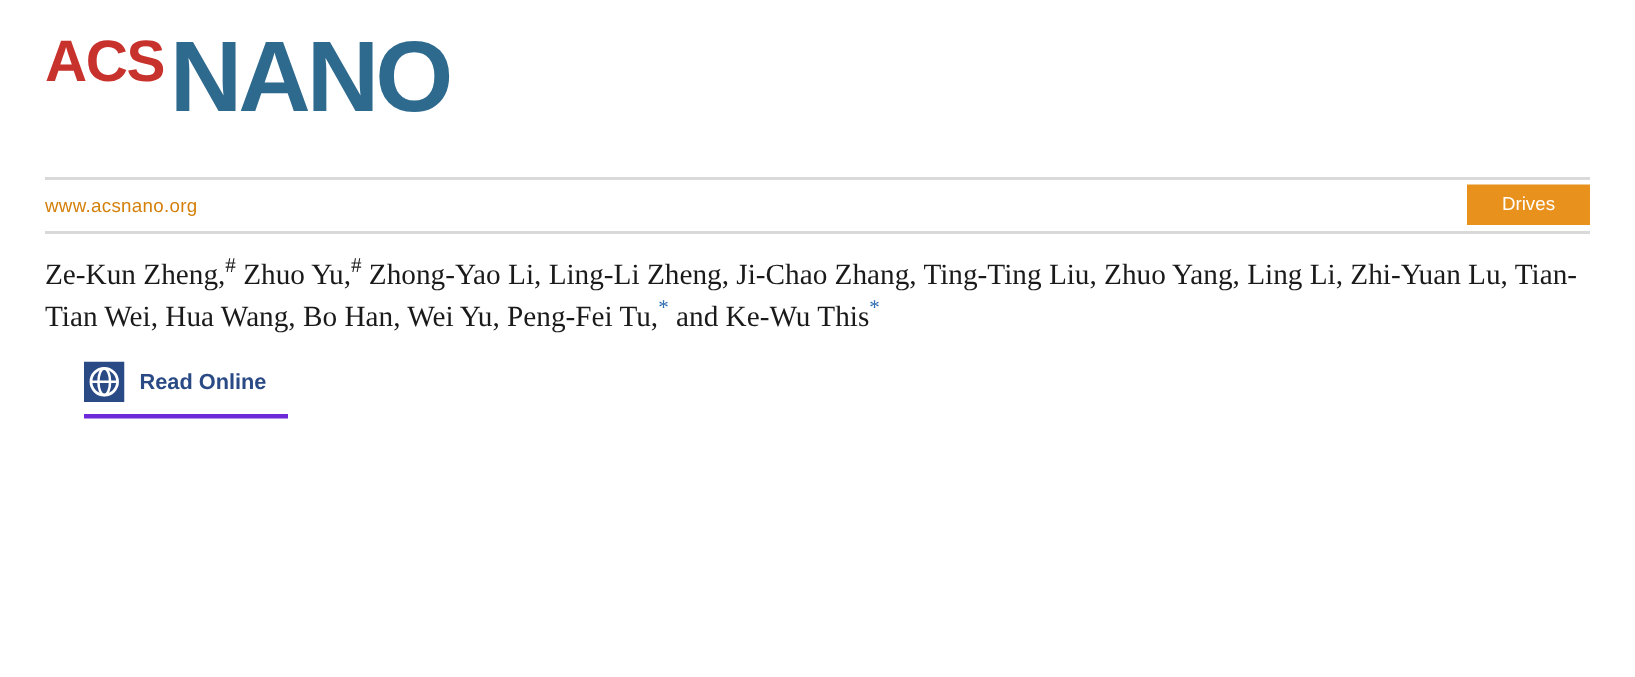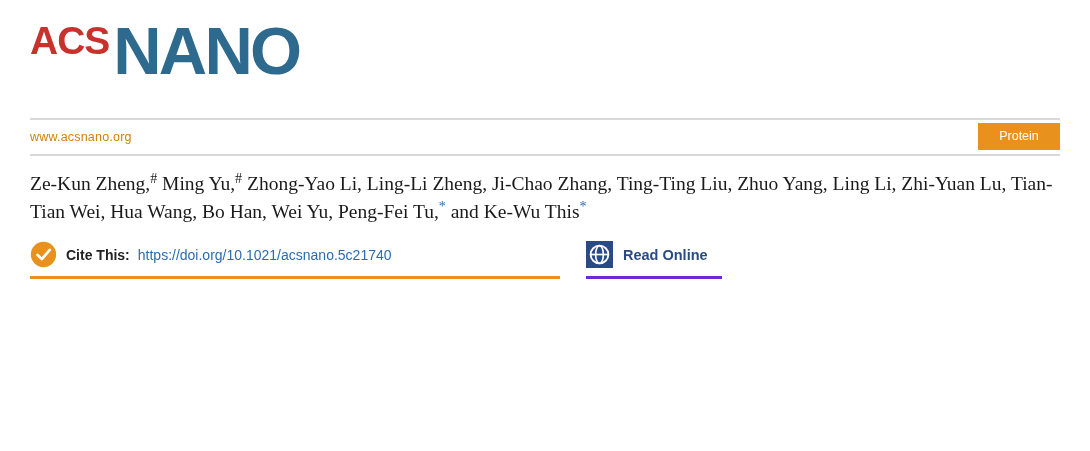--- a/index.html
+++ b/index.html
@@ -156,39 +156,31 @@
 
   <div class="masthead">
     <svg class="logo" viewBox="0 0 350 84" aria-label="ACS Nano">
       <text x="0" y="40" font-family="Liberation Sans, sans-serif" font-size="43" font-weight="bold" fill="#c8322c" letter-spacing="-1">ACS</text>
       <text x="92" y="62" font-family="Liberation Sans, sans-serif" font-size="74" font-weight="bold" fill="#2e6a8e" letter-spacing="-3">NANO</text>
     </svg>
   </div>
 
   <div class="journal-bar">
     <span class="journal-url">www.acsnano.org</span>
-    <span class="article-tag">Protein</span>
+    <span class="article-tag">Drives</span>
   </div>
 
 
   <div class="authors">
-    <span>Ze-Kun Zheng,</span><sup>#</sup><span> Ming Yu,</span><sup>#</sup><span> Zhong-Yao Li, Ling-Li Zheng, Ji-Chao Zhang, Ting-Ting Liu, Zhuo Yang,</span>
+    <span>Ze-Kun Zheng,</span><sup>#</sup><span> Zhuo Yu,</span><sup>#</sup><span> Zhong-Yao Li, Ling-Li Zheng, Ji-Chao Zhang, Ting-Ting Liu, Zhuo Yang,</span>
     <span>Ling Li, Zhi-Yuan Lu, Tian-Tian Wei, Hua Wang, Bo Han, Wei Yu, Peng-Fei Tu,</span><sup class="aster">*</sup><span> and Ke-Wu This</span><sup class="aster">*</sup>
   </div>
 
   <div class="cite-row">
 
-    <div class="cite-left">
-      <svg class="check-icon" viewBox="0 0 32 32">
-        <circle cx="16" cy="16" r="15" fill="#e8911c"></circle>
-        <path d="M9 16.5 L14 21.5 L23.5 10.5" stroke="#ffffff" stroke-width="3.2" fill="none" stroke-linecap="round" stroke-linejoin="round"></path>
-      </svg>
-      <span class="cite-this">Cite This:</span>
-      <a class="cite-doi" href="#">https://doi.org/10.1021/acsnano.5c21740</a>
-    </div>
 
     <div class="cite-right">
       <svg class="globe-icon" viewBox="0 0 32 32">
         <rect x="0" y="0" width="32" height="32" fill="#2a4a86"></rect>
         <circle cx="16" cy="16" r="10.5" fill="none" stroke="#ffffff" stroke-width="2.2"></circle>
         <ellipse cx="16" cy="16" rx="4.6" ry="10.5" fill="none" stroke="#ffffff" stroke-width="2"></ellipse>
         <line x1="5.5" y1="16" x2="26.5" y2="16" stroke="#ffffff" stroke-width="2"></line>
       </svg>
       <span class="read-online">Read Online</span>
     </div>

